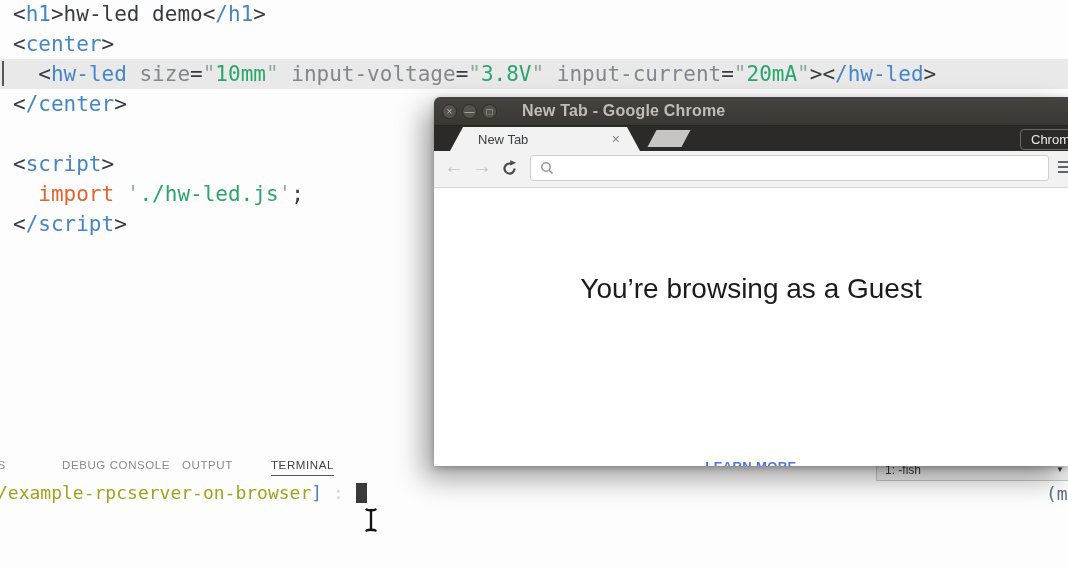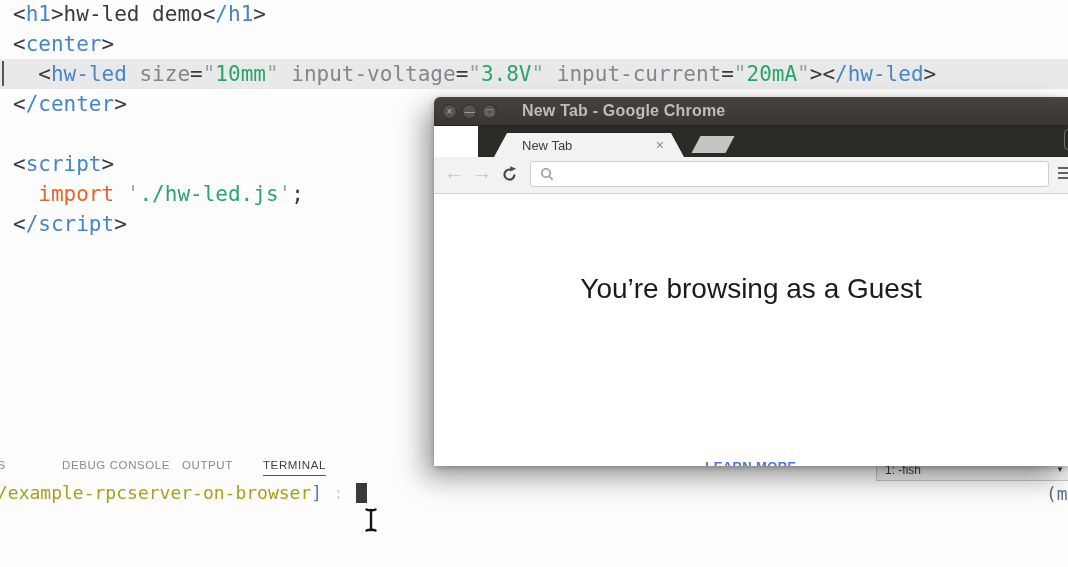--- a/index.html
+++ b/index.html
@@ -21,21 +21,21 @@
   .tk-string{color:#2aa56c}
   .tk-keyword{color:#e0662e}
 
   
   .panel-tabs{position:absolute;left:0;top:459px;width:430px;height:20px;}
   .panel-tab{position:absolute;top:0;font-size:11.5px;letter-spacing:.6px;color:#8a8a8a;cursor:pointer;}
   .panel-tab:nth-child(1){left:-63px;}
   .panel-tab:nth-child(2){left:50px;margin-left:12px;}
   .panel-tab:nth-child(3){left:182px;}
   .panel-tab:nth-child(4){left:263px;}
-  .panel-tab.active{color:#424242;padding-bottom:4px;border-bottom:1px solid #555;}
+  .panel-tab.active{color:#424242;padding-bottom:4px;border-bottom:1px solid #555;margin-left:8px;}
 
   .term-line{position:absolute;left:-3px;top:481px;height:24px;
              font-family:"DejaVu Sans Mono",monospace;font-size:18px;line-height:24px;white-space:pre;}
   .tk-path{color:#a3a21a}
   .tk-bracket{color:#4a80c4}
   .tk-dim{color:#d6d6d6}
   .term-cursor{display:inline-block;width:11px;height:20px;background:#3a3a3a;vertical-align:-4px;margin-left:12px;}
 
   .shell-select{position:absolute;left:876px;top:458px;width:179px;height:21px;background:#efefef;
                 border:1px solid #c6c6c6;font-size:12px;color:#3a3a3a;
@@ -49,21 +49,21 @@
           border-top-left-radius:6px;overflow:hidden;
           box-shadow:-10px 12px 28px rgba(0,0,0,.38), 0 2px 6px rgba(0,0,0,.25);}
   .titlebar{height:28px;background:linear-gradient(#464340,#3a3733);display:flex;align-items:center;
             border-bottom:1px solid #27251f;}
   .winbtn{width:15px;height:15px;border-radius:50%;background:#56534c;border:1px solid #2e2c27;
           color:#b9b5ad;font-size:10px;line-height:14px;text-align:center;margin-right:5px;
           box-sizing:border-box;cursor:pointer;}
   .winbtn:first-child{margin-left:8px;}
   .win-title{color:#c1bdb6;font-weight:bold;font-size:16px;margin-left:20px;letter-spacing:.2px;}
 
-  .tabstrip{height:31px;background:#2b2a26;position:relative;margin-left:44px;}
+  .tabstrip{height:25px;background:#2b2a26;position:relative;}
   .tab{position:absolute;left:16px;bottom:0;width:190px;height:24px;background:#f2f2f2;
        clip-path:polygon(0 100%,13px 0,177px 0,190px 100%);
        display:flex;align-items:center;justify-content:space-between;
        padding:0 20px 0 28px;box-sizing:border-box;font-size:13px;color:#3c4043;cursor:pointer;}
   .tab-close{color:#80868b;font-size:14px;cursor:pointer;}
   .newtab-btn{position:absolute;left:218px;bottom:4px;width:34px;height:17px;background:#c6c5c3;
               transform:skewX(-28deg);cursor:pointer;}
   .guest-btn{position:absolute;left:586px;top:3px;width:72px;height:21px;border:1px solid #6e6b64;
              border-radius:4px;color:#eceae6;font-size:13px;display:flex;align-items:center;
              padding-left:10px;box-sizing:border-box;cursor:pointer;white-space:nowrap;overflow:hidden;}

